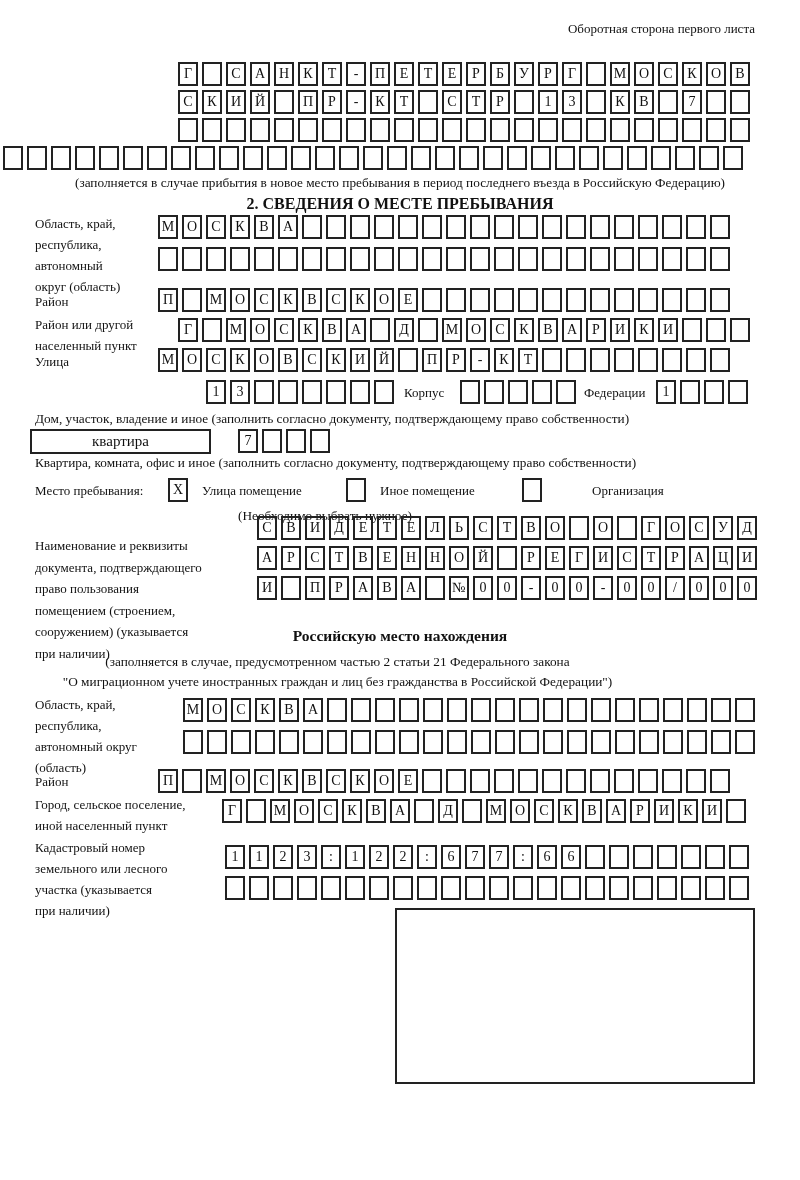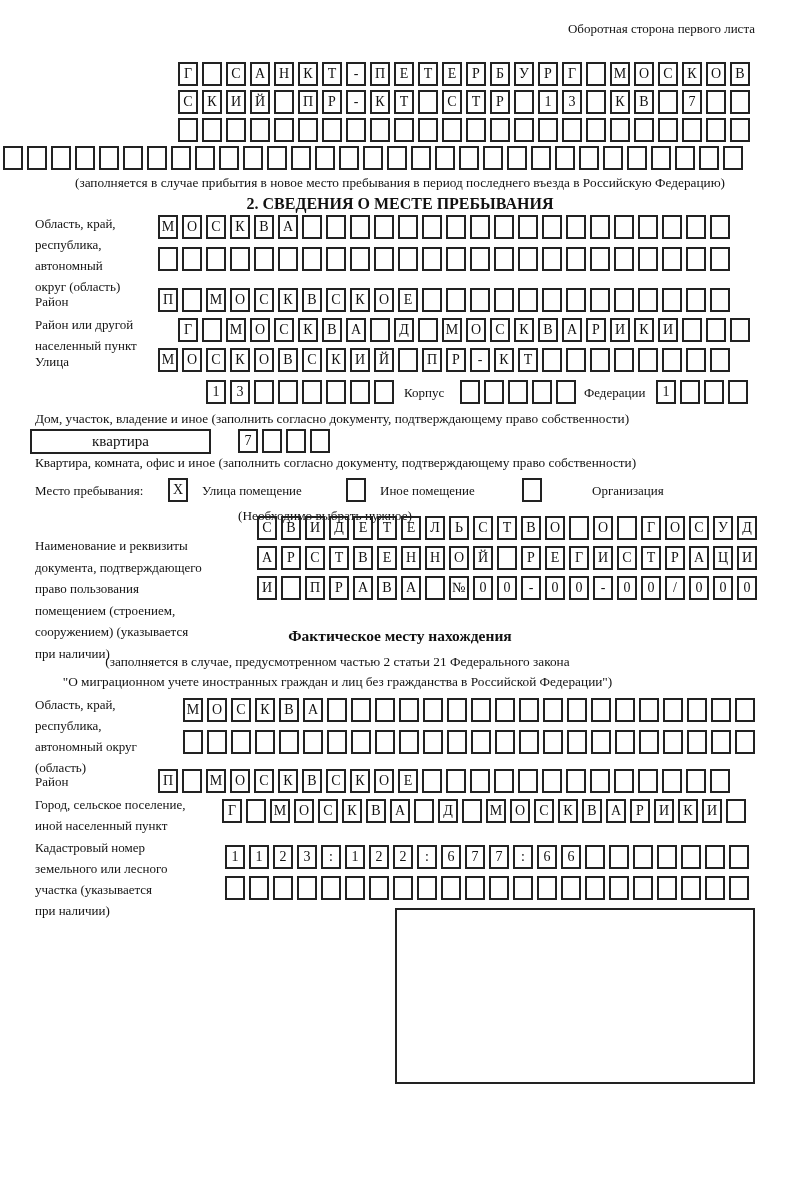--- a/index.html
+++ b/index.html
@@ -404,21 +404,21 @@
       <div class="cell">0</div>
       <div class="cell">-</div>
       <div class="cell">0</div>
       <div class="cell">0</div>
       <div class="cell">/</div>
       <div class="cell">0</div>
       <div class="cell">0</div>
       <div class="cell">0</div>
     </div>
 
-  <div class="abs bold center" style="left:0;top:627px;width:800px;font-size:15.5px;">Фактическое месту нахождения</div>
+  <div class="abs bold center" style="left:0;top:627px;width:800px;font-size:15.5px;">Российскую место нахождения</div>
   <div class="abs note center" style="left:0;top:652px;width:675px;">(заполняется в случае, предусмотренном частью 2 статьи 21 Федерального закона
 "О миграционном учете иностранных граждан и лиц без гражданства в Российской Федерации")</div>
 
   <div class="abs lbl" style="left:35px;top:694px;width:145px;">Область, край,
 республика,
 автономный округ
 (область)</div>
   <div class="abs boxrow" style="left:183px;top:698px;">
       <div class="cell">М</div>
       <div class="cell">О</div>

